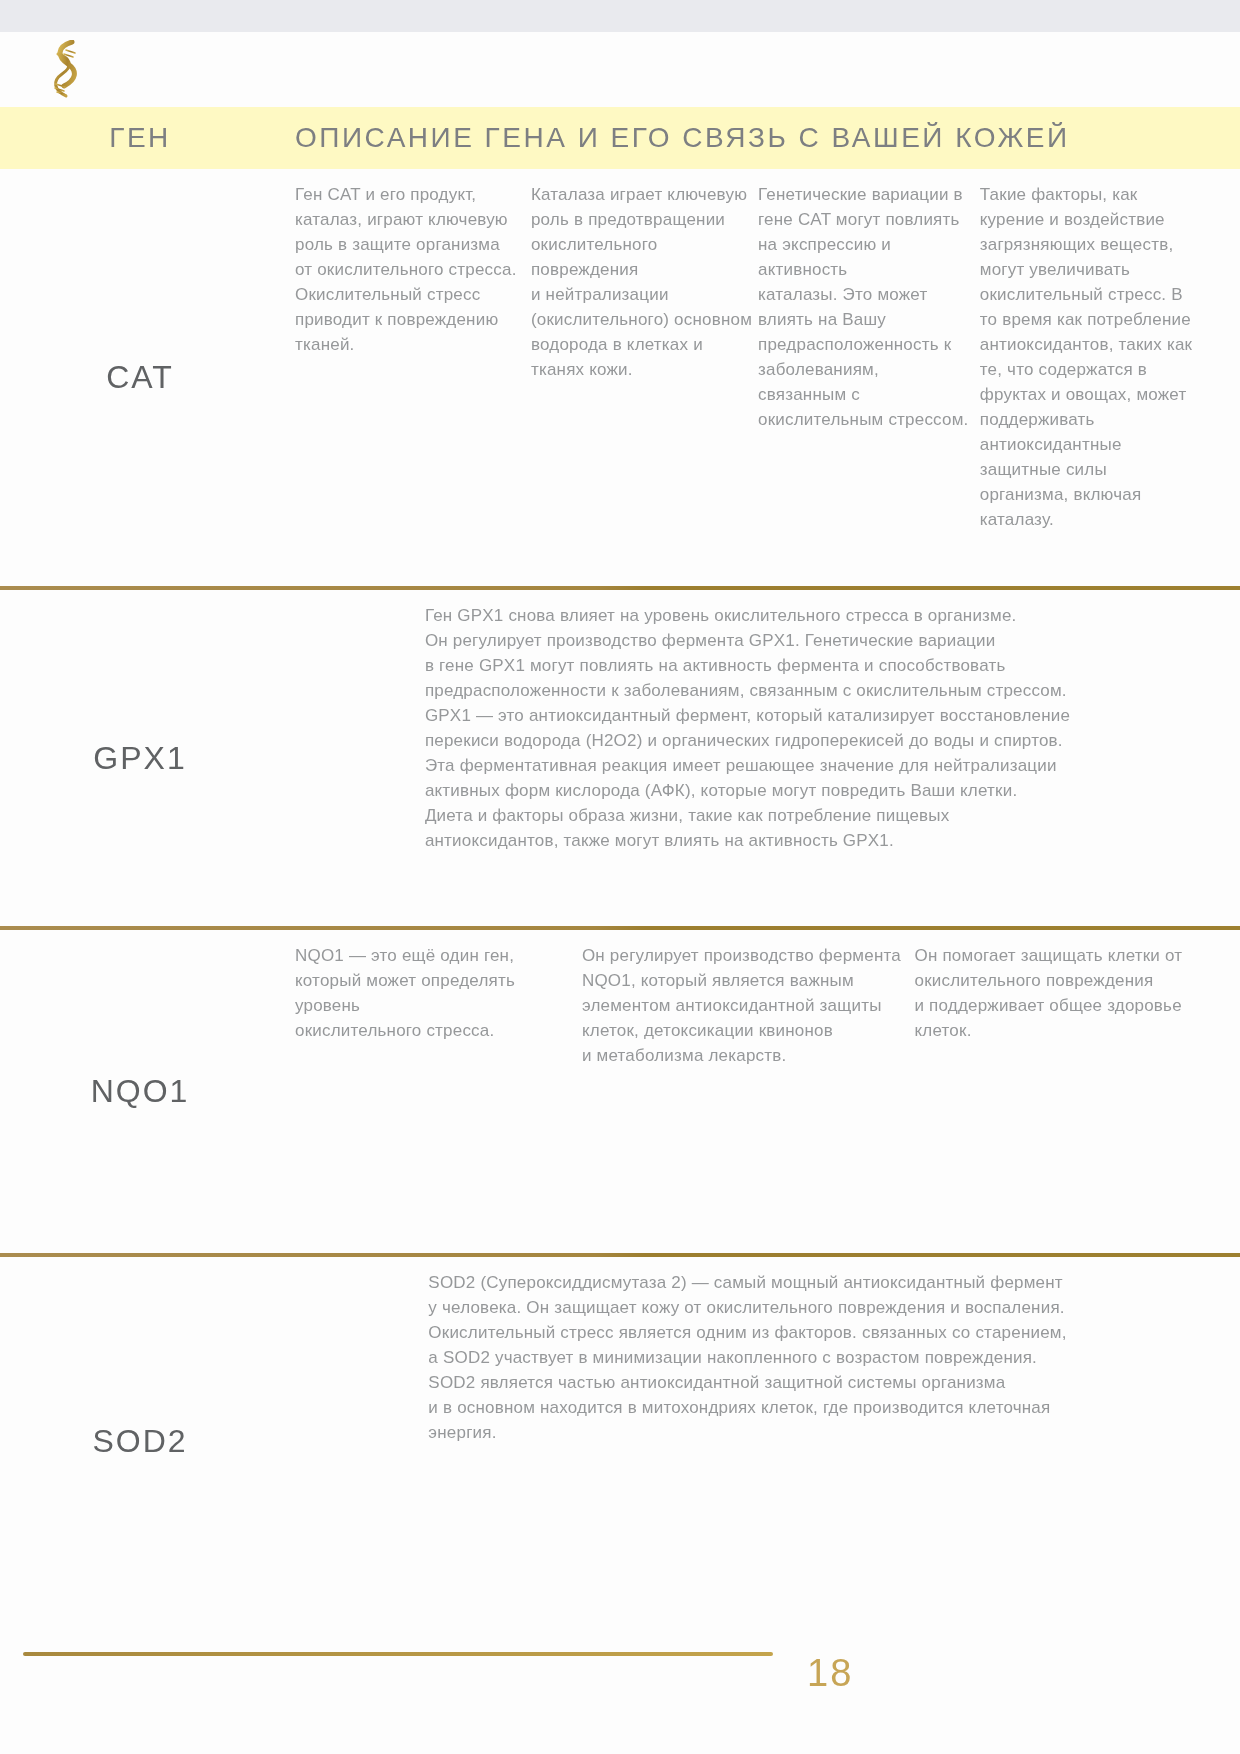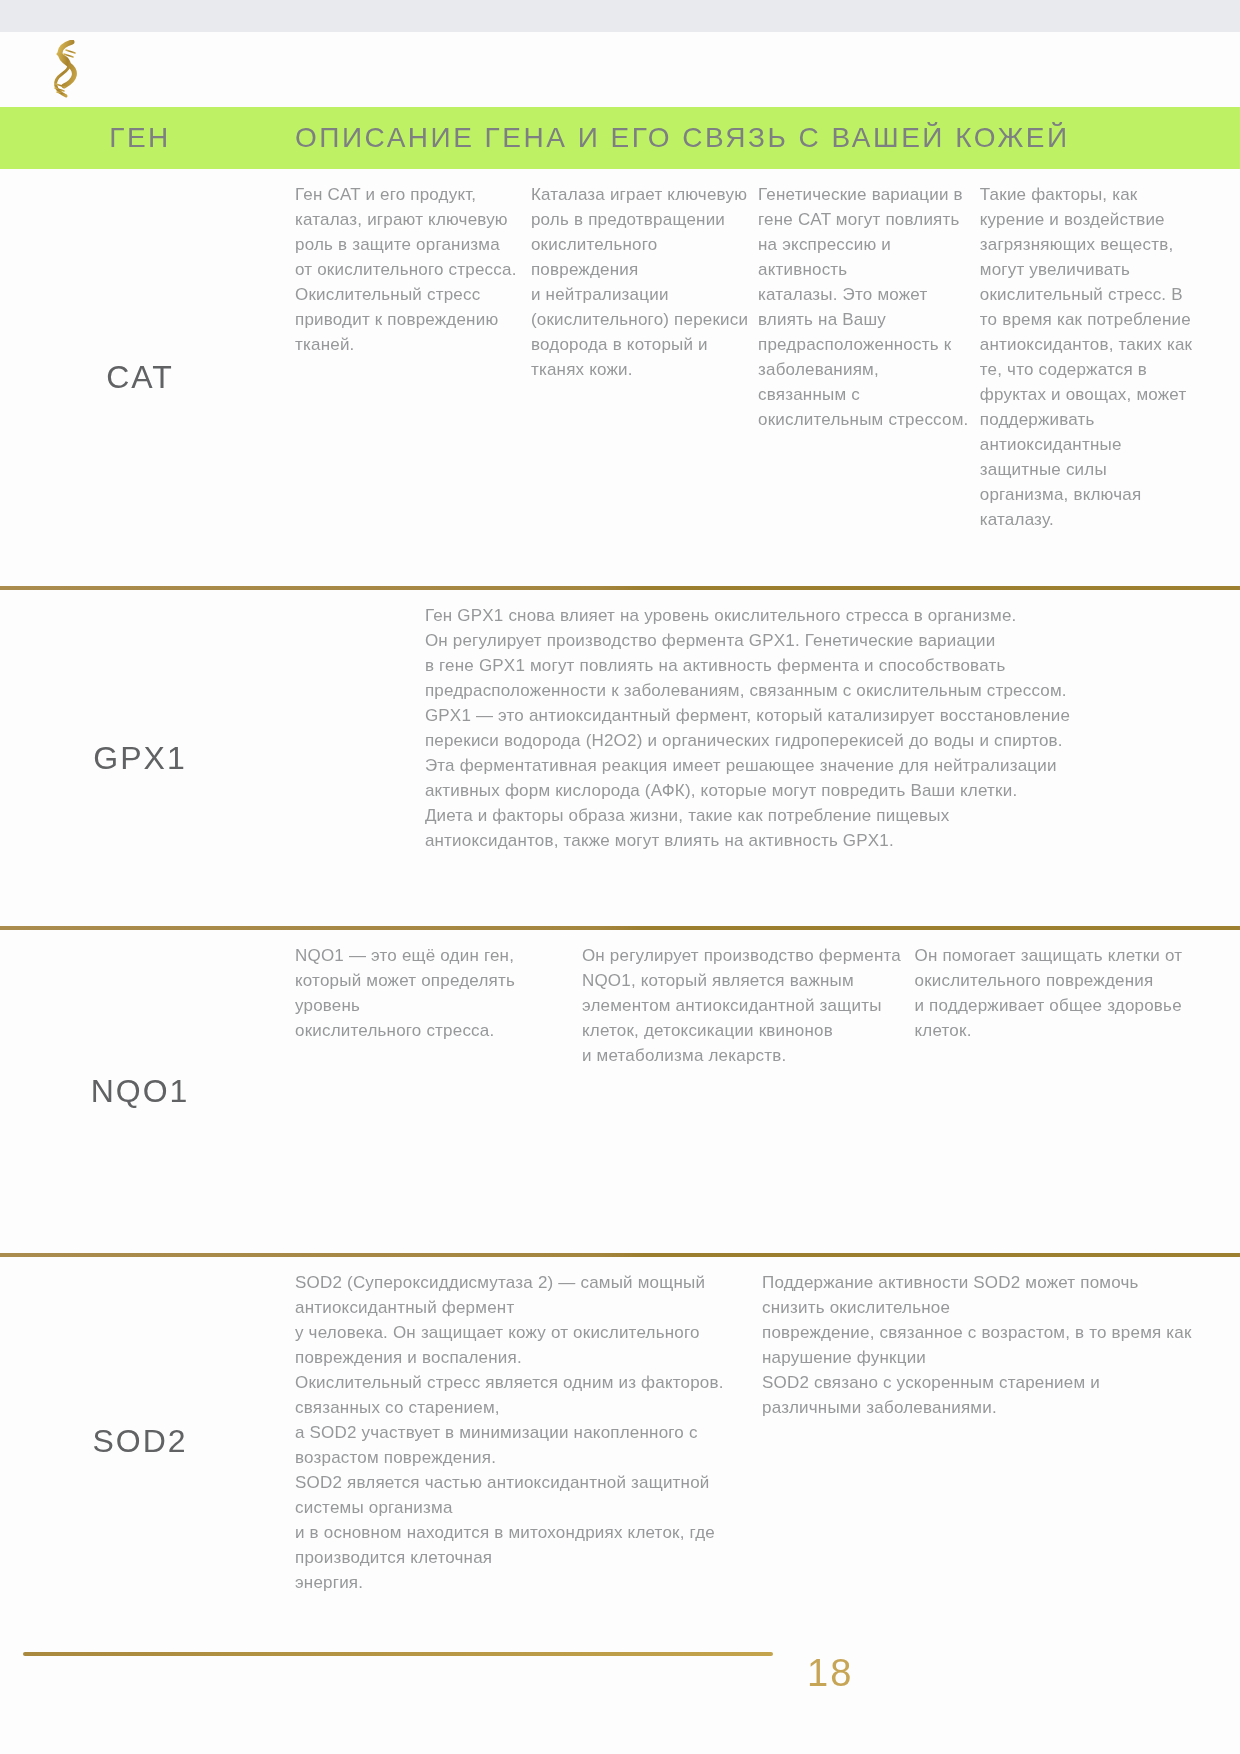--- a/index.html
+++ b/index.html
@@ -18,21 +18,21 @@
     height:75px;width:100%;
     background:#fdfdfd;
     display:flex;align-items:center;
   }
   .logo{
     margin-left:48px;
     width:34px;height:60px;
   }
   .table-header{
     height:62px;width:100%;
-    background:#bef264;
+    background:#fef9c3;
     display:flex;align-items:center;
   }
   .gene-col{
     width:280px;flex:0 0 280px;
     display:flex;align-items:center;justify-content:center;
     text-align:center;
   }
   .desc-col{
     flex:1;
     padding-left:15px;padding-right:32px;
@@ -129,21 +129,21 @@
 </div>
 
 <div class="row row-1">
   <div class="gene-col">
     <span class="gene-label">CAT</span>
   </div>
   <div class="desc-cell">
     <p>Ген CAT и его продукт, каталаз, играют ключевую роль в защите организма
 от окислительного стресса. Окислительный стресс приводит к повреждению тканей.</p>
     <p>Каталаза играет ключевую роль в предотвращении окислительного повреждения
-и нейтрализации (окислительного) перекиси водорода в который и тканях кожи.</p>
+и нейтрализации (окислительного) основном водорода в клетках и тканях кожи.</p>
     <p>Генетические вариации в гене CAT могут повлиять на экспрессию и активность
 каталазы. Это может влиять на Вашу предрасположенность к заболеваниям,
 связанным с окислительным стрессом.</p>
     <p>Такие факторы, как курение и воздействие загрязняющих веществ,
 могут увеличивать окислительный стресс. В то время как потребление
 антиоксидантов, таких как те, что содержатся в фруктах и овощах, может
 поддерживать антиоксидантные защитные силы организма, включая каталазу.</p>
   </div>
 </div>
 
@@ -191,22 +191,19 @@
     <span class="gene-label">SOD2</span>
   </div>
   <div class="desc-cell">
     <p>SOD2 (Супероксиддисмутаза 2) — самый мощный антиоксидантный фермент
 у человека. Он защищает кожу от окислительного повреждения и воспаления.
 Окислительный стресс является одним из факторов. связанных со старением,
 а SOD2 участвует в минимизации накопленного с возрастом повреждения.
 SOD2 является частью антиоксидантной защитной системы организма
 и в основном находится в митохондриях клеток, где производится клеточная
 энергия.</p>
-    <p>Поддержание активности SOD2 может помочь снизить окислительное
-повреждение, связанное с возрастом, в то время как нарушение функции
-SOD2 связано с ускоренным старением и различными заболеваниями.</p>
   </div>
 </div>
 
 <div class="footer">
   <div class="footer-line"></div>
   <span class="page-number">18</span>
 </div>
 
 </body></html>

